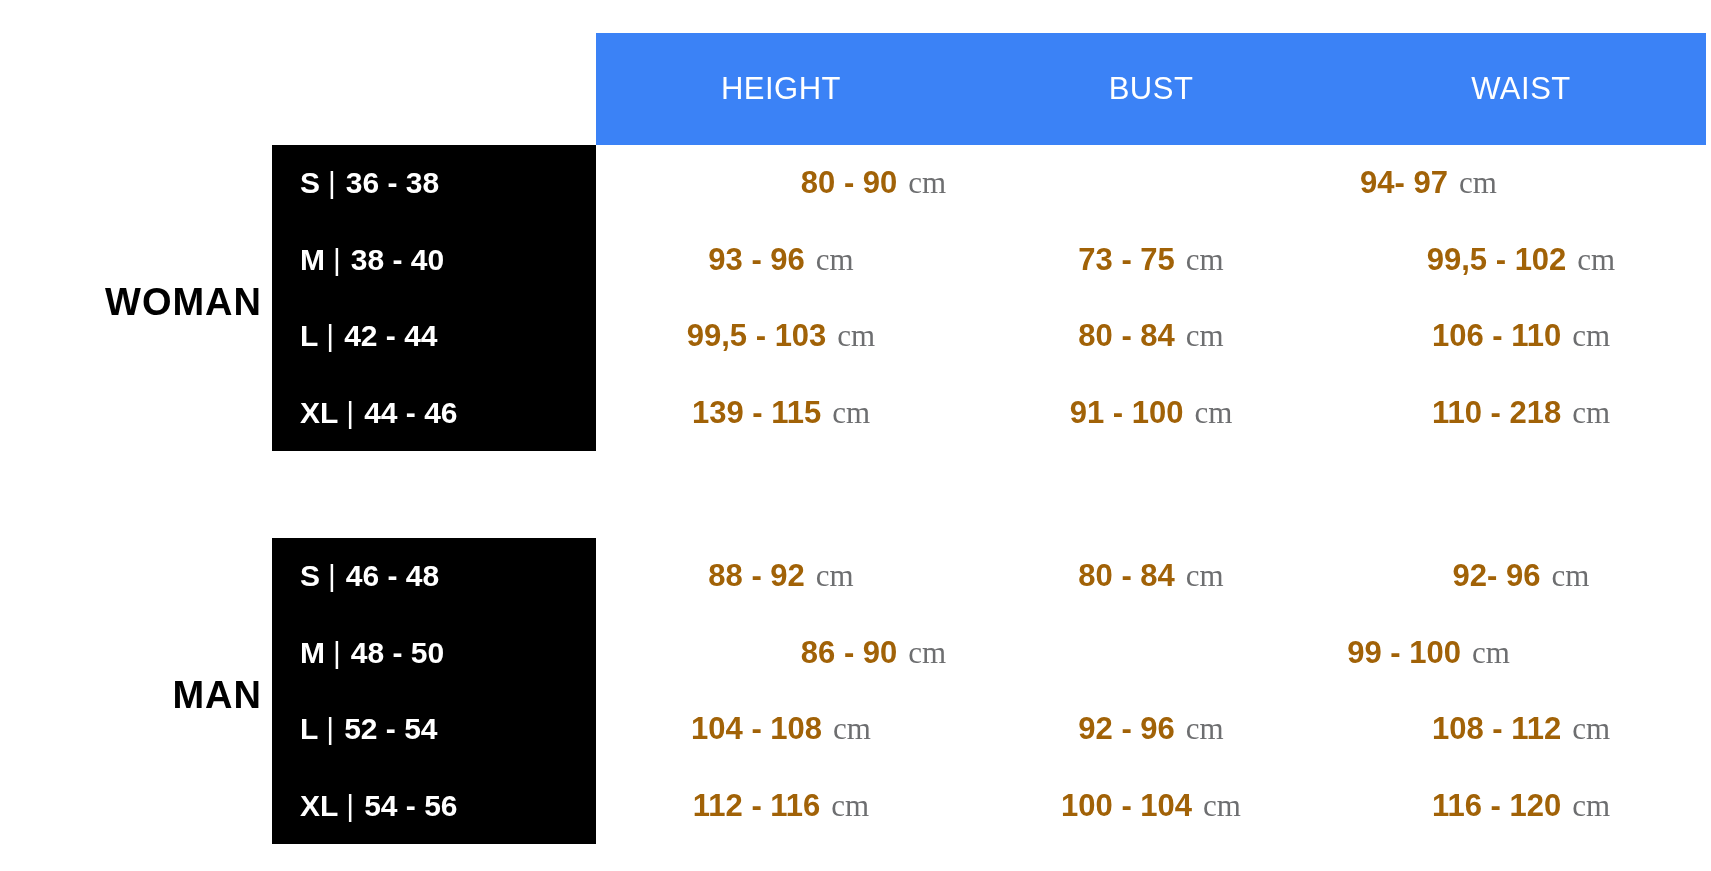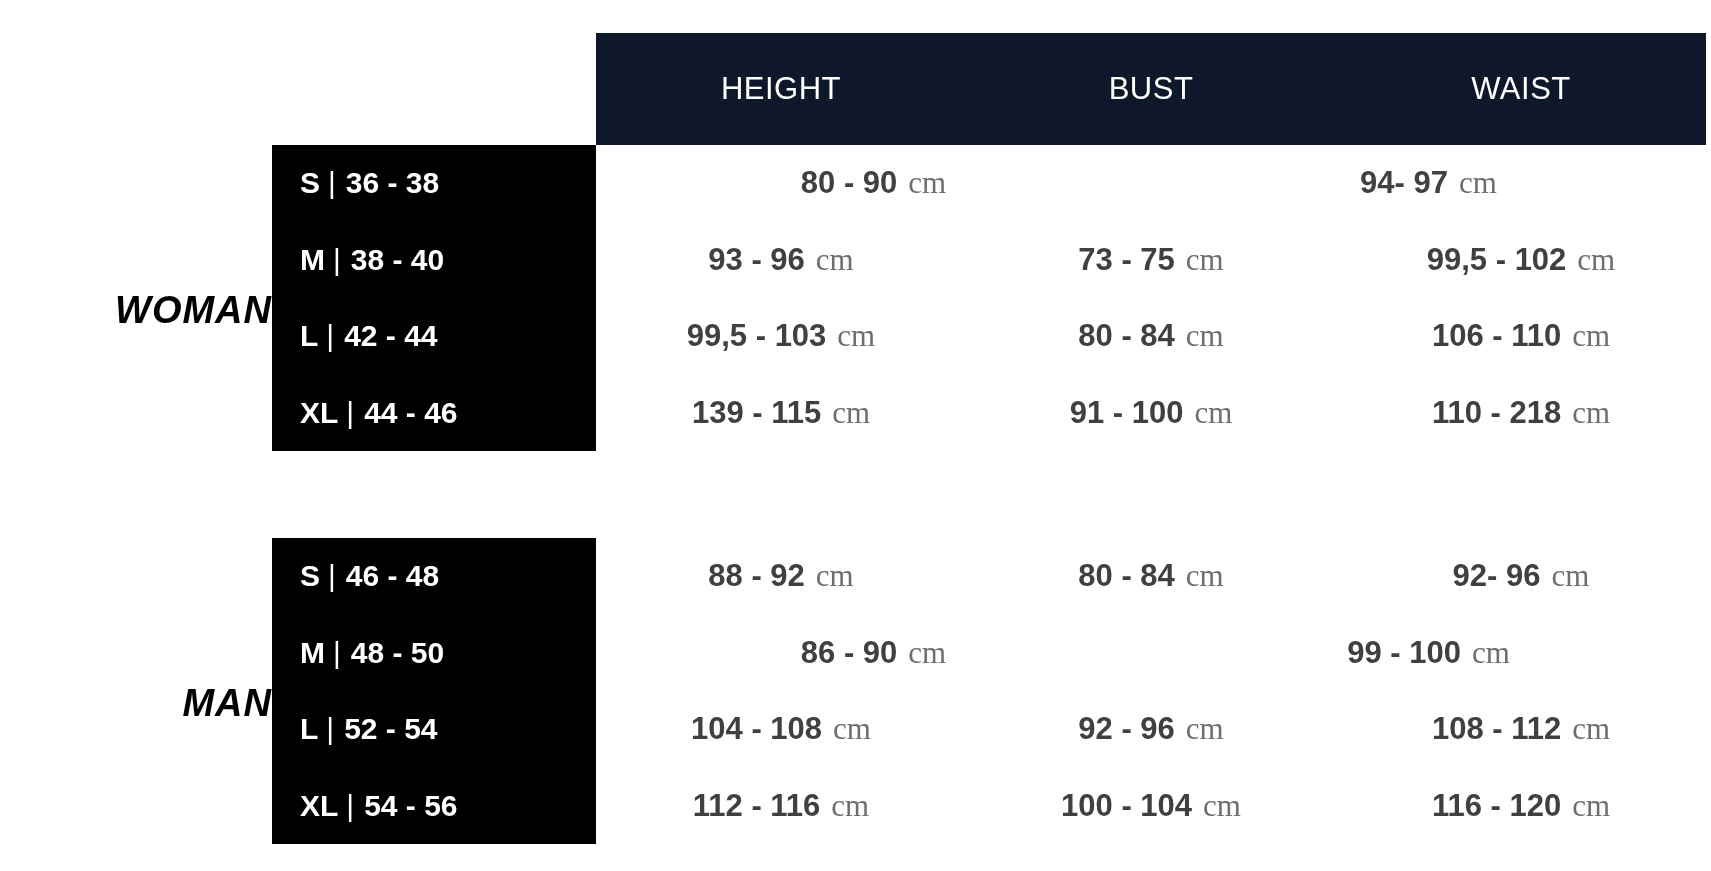--- a/index.html
+++ b/index.html
@@ -21,21 +21,21 @@
     height: 871px;
   }
 
   
   .header-band {
     position: absolute;
     left: 596px;
     top: 33px;
     width: 1110px;
     height: 112px;
-    background: #0f172a;
+    background: #3b82f6;
     display: flex;
     align-items: center;
   }
   .header-cell {
     flex: 1 1 0;
     text-align: center;
     color: #ffffff;
     font-size: 31px;
     font-weight: 400;
     letter-spacing: 0.5px;
@@ -46,30 +46,30 @@
     position: absolute;
     left: 0;
     width: 1711px;
   }
   .group-woman { top: 145px; }
   .group-man   { top: 538px; }
 
   .group-label {
     position: absolute;
     left: 0;
-    top: 12px;
+    top: 4px;
     width: 272px;
     height: 306px;
     display: flex;
     align-items: center;
     justify-content: flex-end;
+    padding-right: 10px;
     box-sizing: border-box;
     font-size: 38px;
     font-weight: bold;
-    font-style: italic;
     letter-spacing: 1px;
     color: #000000;
   }
 
   .size-column {
     position: absolute;
     left: 272px;
     top: 0;
     width: 324px;
     height: 306px;
@@ -109,21 +109,21 @@
     align-items: center;
   }
   .measure-cell {
     flex: 1 1 0;
     text-align: center;
     font-size: 31px;
     color: #59595b;
   }
   .measure-cell .val {
     font-weight: bold;
-    color: #404040;
+    color: #a16207;
   }
   .measure-cell .unit {
     font-weight: 400;
     color: #6d6e70;
     margin-left: 11px;
     font-family: Liberation Serif, serif;
   }
 </style>
 </head>
 <body>

